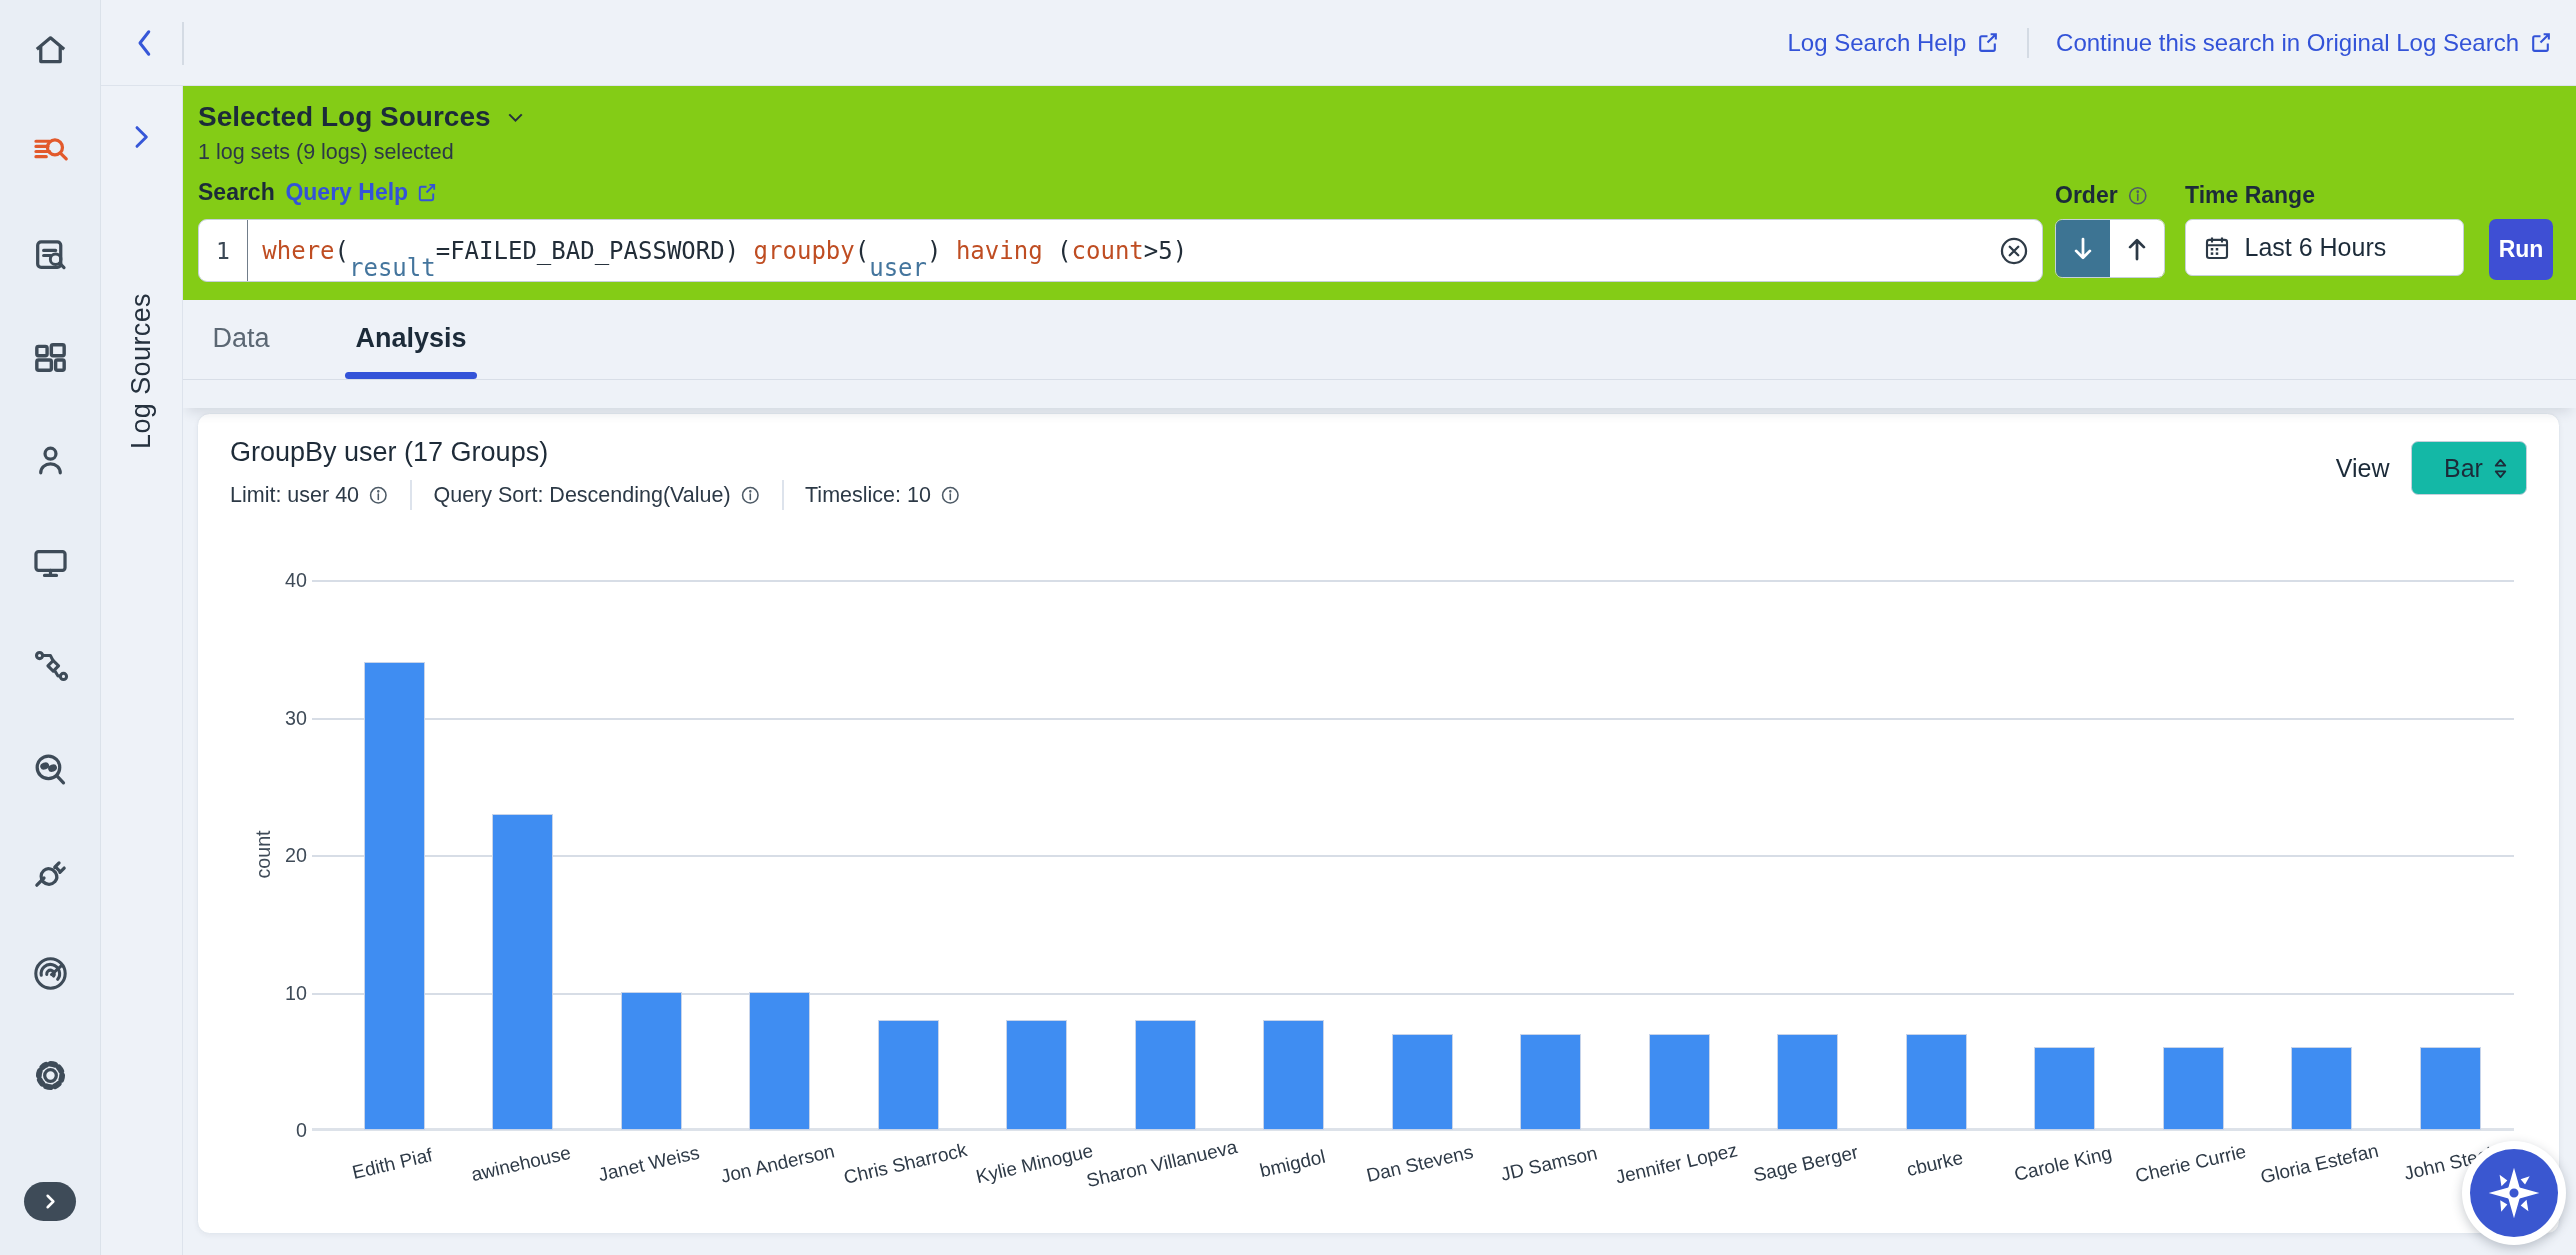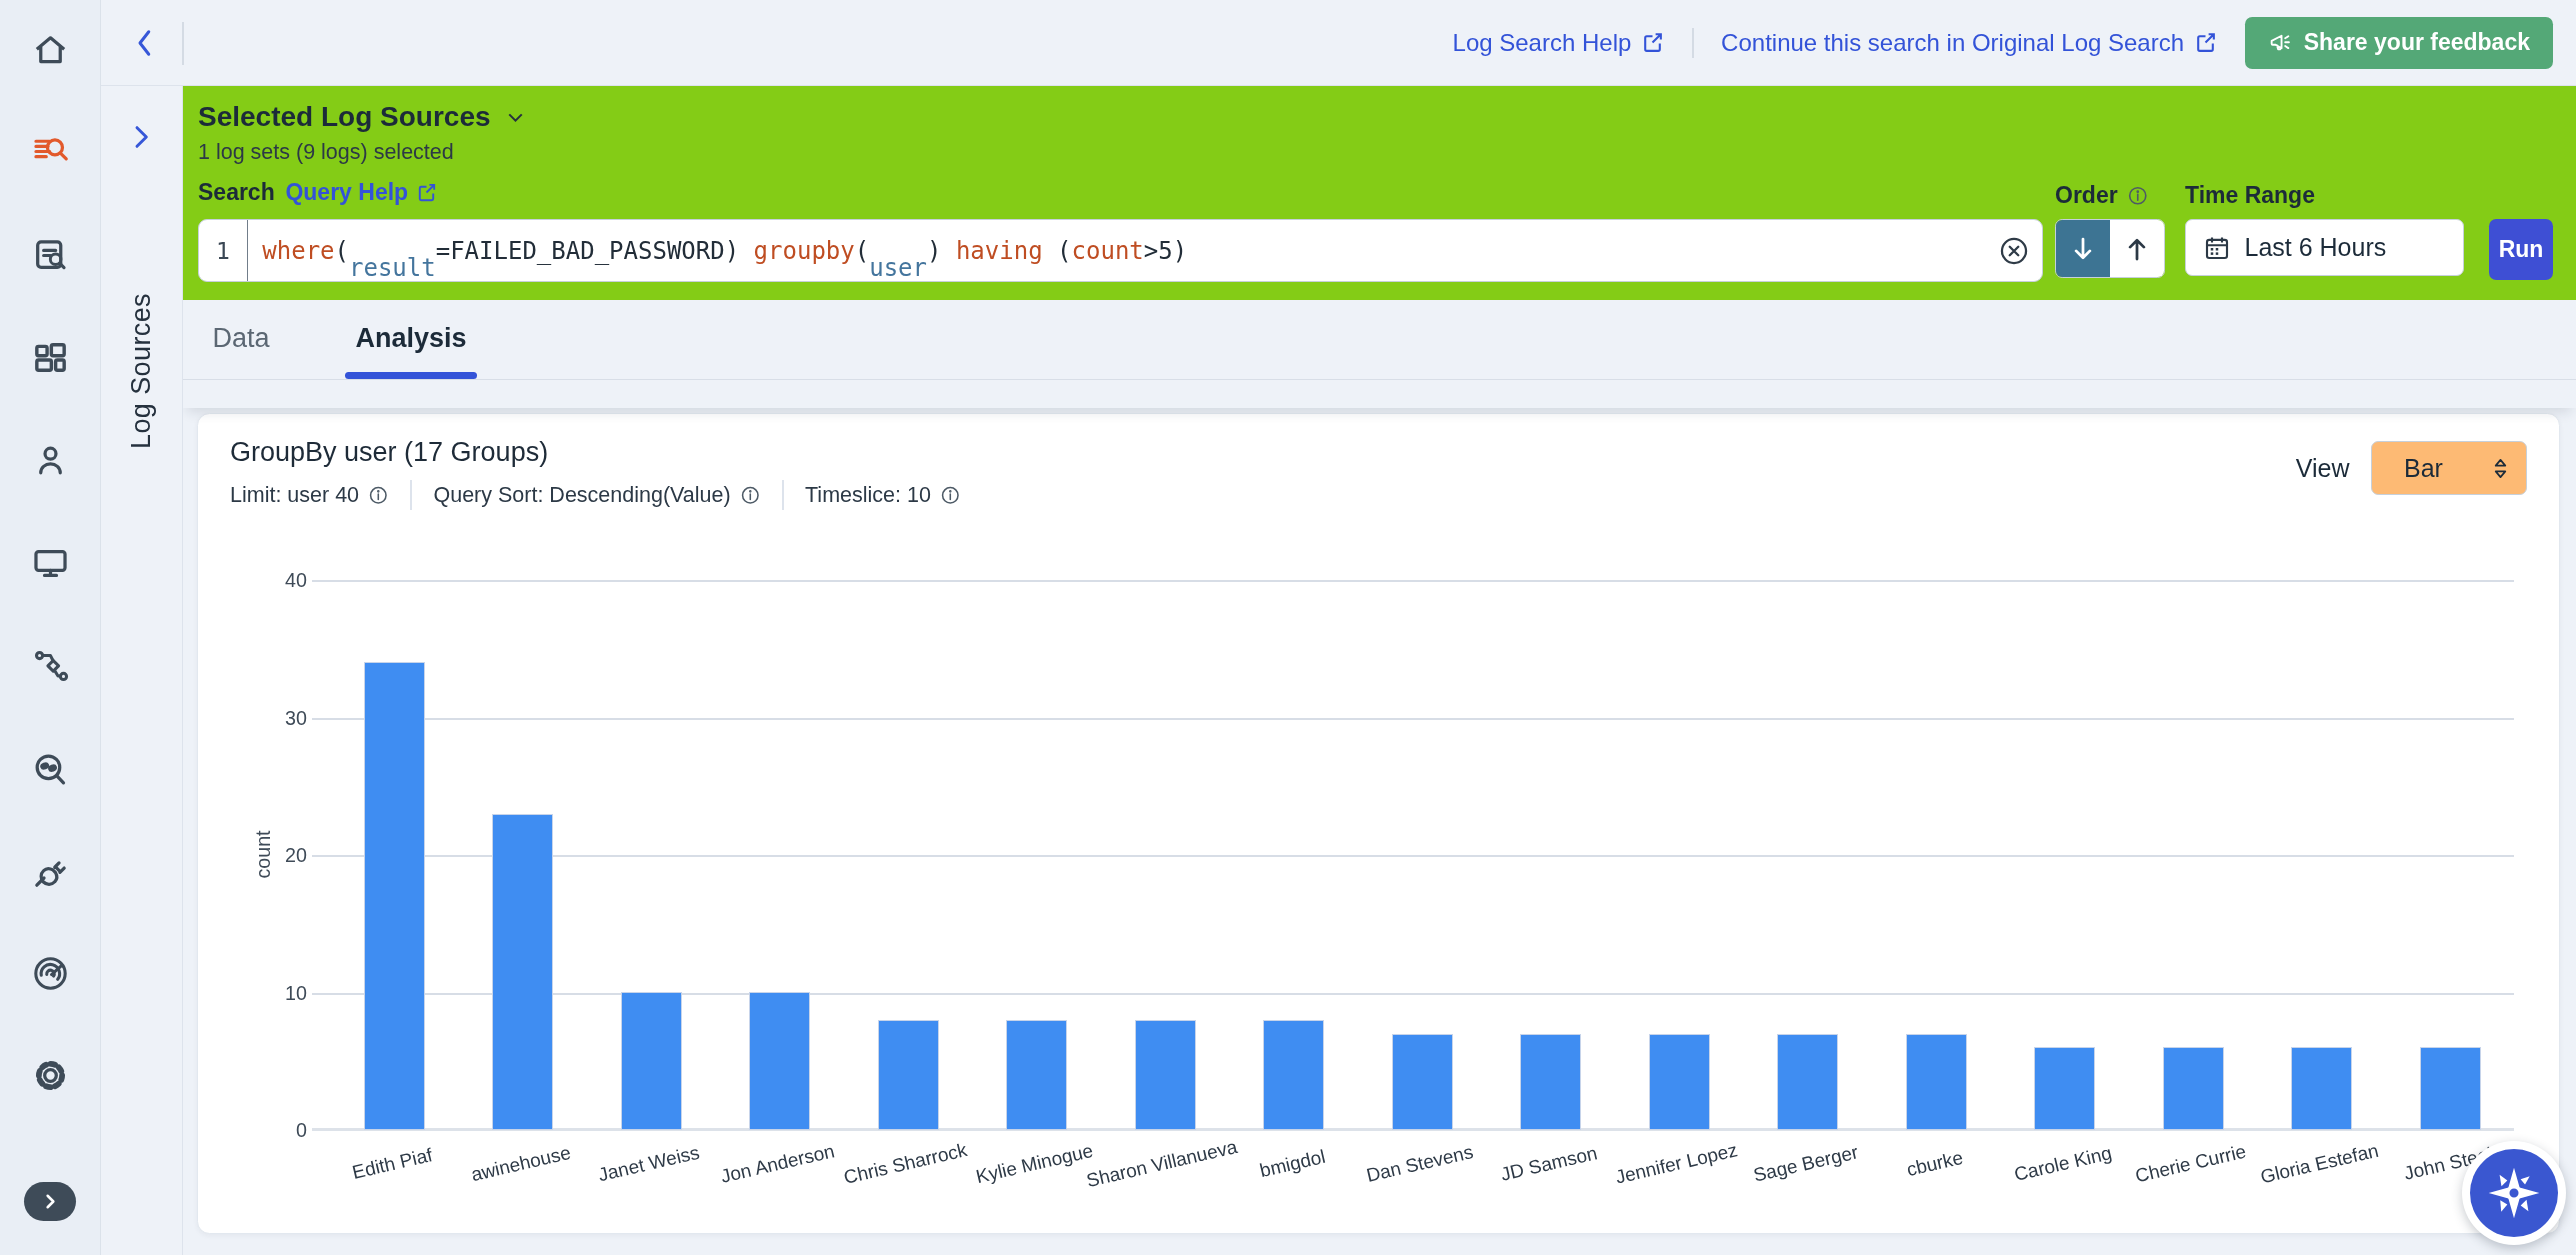--- a/index.html
+++ b/index.html
@@ -69,21 +69,21 @@
     box-shadow:0 9px 12.5px -5.4px rgba(31,45,61,.14);z-index:9;}
 
   
   .card{position:absolute;left:197px;top:413px;width:2363px;height:821px;background:#fff;border:1.8px solid #e2e8ef;border-radius:12.5px;
     box-shadow:0 1.8px 5.4px rgba(31,45,61,.05);z-index:5;box-sizing:border-box;}
   .card-title{position:absolute;left:32px;top:23px;font-size:27px;font-weight:500;color:#1e2b38;}
   .card-meta{position:absolute;left:32px;top:66px;display:flex;align-items:center;gap:21.5px;font-size:21.5px;color:#2c3946;}
   .meta-item{display:flex;align-items:center;gap:9px;}
   .meta-sep{width:1.8px;height:30px;background:#dde3ec;}
   .view-row{position:absolute;right:32px;top:27px;display:flex;align-items:center;gap:21.5px;font-size:25px;color:#1c2b39;}
-  .view-select{width:156px;height:54px;background:#fdba74;border:1.8px solid #c6d0db;border-radius:7.2px;display:flex;align-items:center;
+  .view-select{width:116px;height:54px;background:#14b8a6;border:1.8px solid #c6d0db;border-radius:7.2px;display:flex;align-items:center;
     justify-content:space-between;padding:0 14.3px 0 32px;cursor:pointer;box-sizing:border-box;}
 
   
   .plot{position:absolute;left:132px;top:166px;width:2184px;height:550px;}
   .gridline{position:absolute;height:1.8px;background:#d7dde6;left:-18px;width:2202px;}
   .gridline.base{height:2.7px;background:#dde2e9;}
   .ytick{position:absolute;left:-86px;width:63px;text-align:right;font-size:19.7px;color:#3f4b58;transform:translateY(-50%);}
   .bar{position:absolute;bottom:0;width:61px;background:#3f8df2;border:0.9px solid #c7d4ea;box-sizing:border-box;cursor:pointer;}
   .xlabel{position:absolute;top:573px;font-size:19px;color:#2e3a47;white-space:nowrap;transform:translateX(-52%) rotate(-13deg);}
   .ylabel{position:absolute;left:41px;top:429px;font-size:19.7px;color:#3f4b58;transform:rotate(-90deg);transform-origin:center;}
@@ -198,27 +198,20 @@
         </svg>
     </div>
     <div class="hdr-vsep"></div>
     <div class="hdr-link">
       <span>Continue this search in Original Log Search</span>
       <svg width="25" height="25" viewBox="0 0 24 24" fill="none" stroke="#3353d8" stroke-width="2">
           <path d="M19 13v5.5a1.5 1.5 0 0 1-1.5 1.5h-11A1.5 1.5 0 0 1 5 18.5v-11A1.5 1.5 0 0 1 6.5 6H12"></path>
           <path d="M15 4h5v5M20 4l-8 8"></path>
         </svg>
     </div>
-    <button class="feedback-btn">
-      <svg width="25" height="25" viewBox="0 0 24 24" fill="none" stroke="#ffffff" stroke-width="1.8" stroke-linejoin="round" stroke-linecap="round">
-          <path d="M3.5 10.5 13 5.5v12l-6-3.4H4.5a1 1 0 0 1-1-1v-2.6zM8.5 14.5l1.2 4h2"></path>
-          <path d="M16.5 8l3-2M16.5 11.8h3.6M16.5 15.4l3 2"></path>
-        </svg>
-      <span>Share your feedback</span>
-    </button>
   </div>
 </div>
 
 <div class="rail">
   <div class="rail-chevron">
     <svg width="32" height="32" viewBox="0 0 24 24" fill="none" stroke="#3657d8" stroke-width="2.2" stroke-linecap="round" stroke-linejoin="round">
         <path d="M9 5l7 7-7 7"></path>
       </svg>
   </div>
   <div class="rail-label">Log Sources</div>

